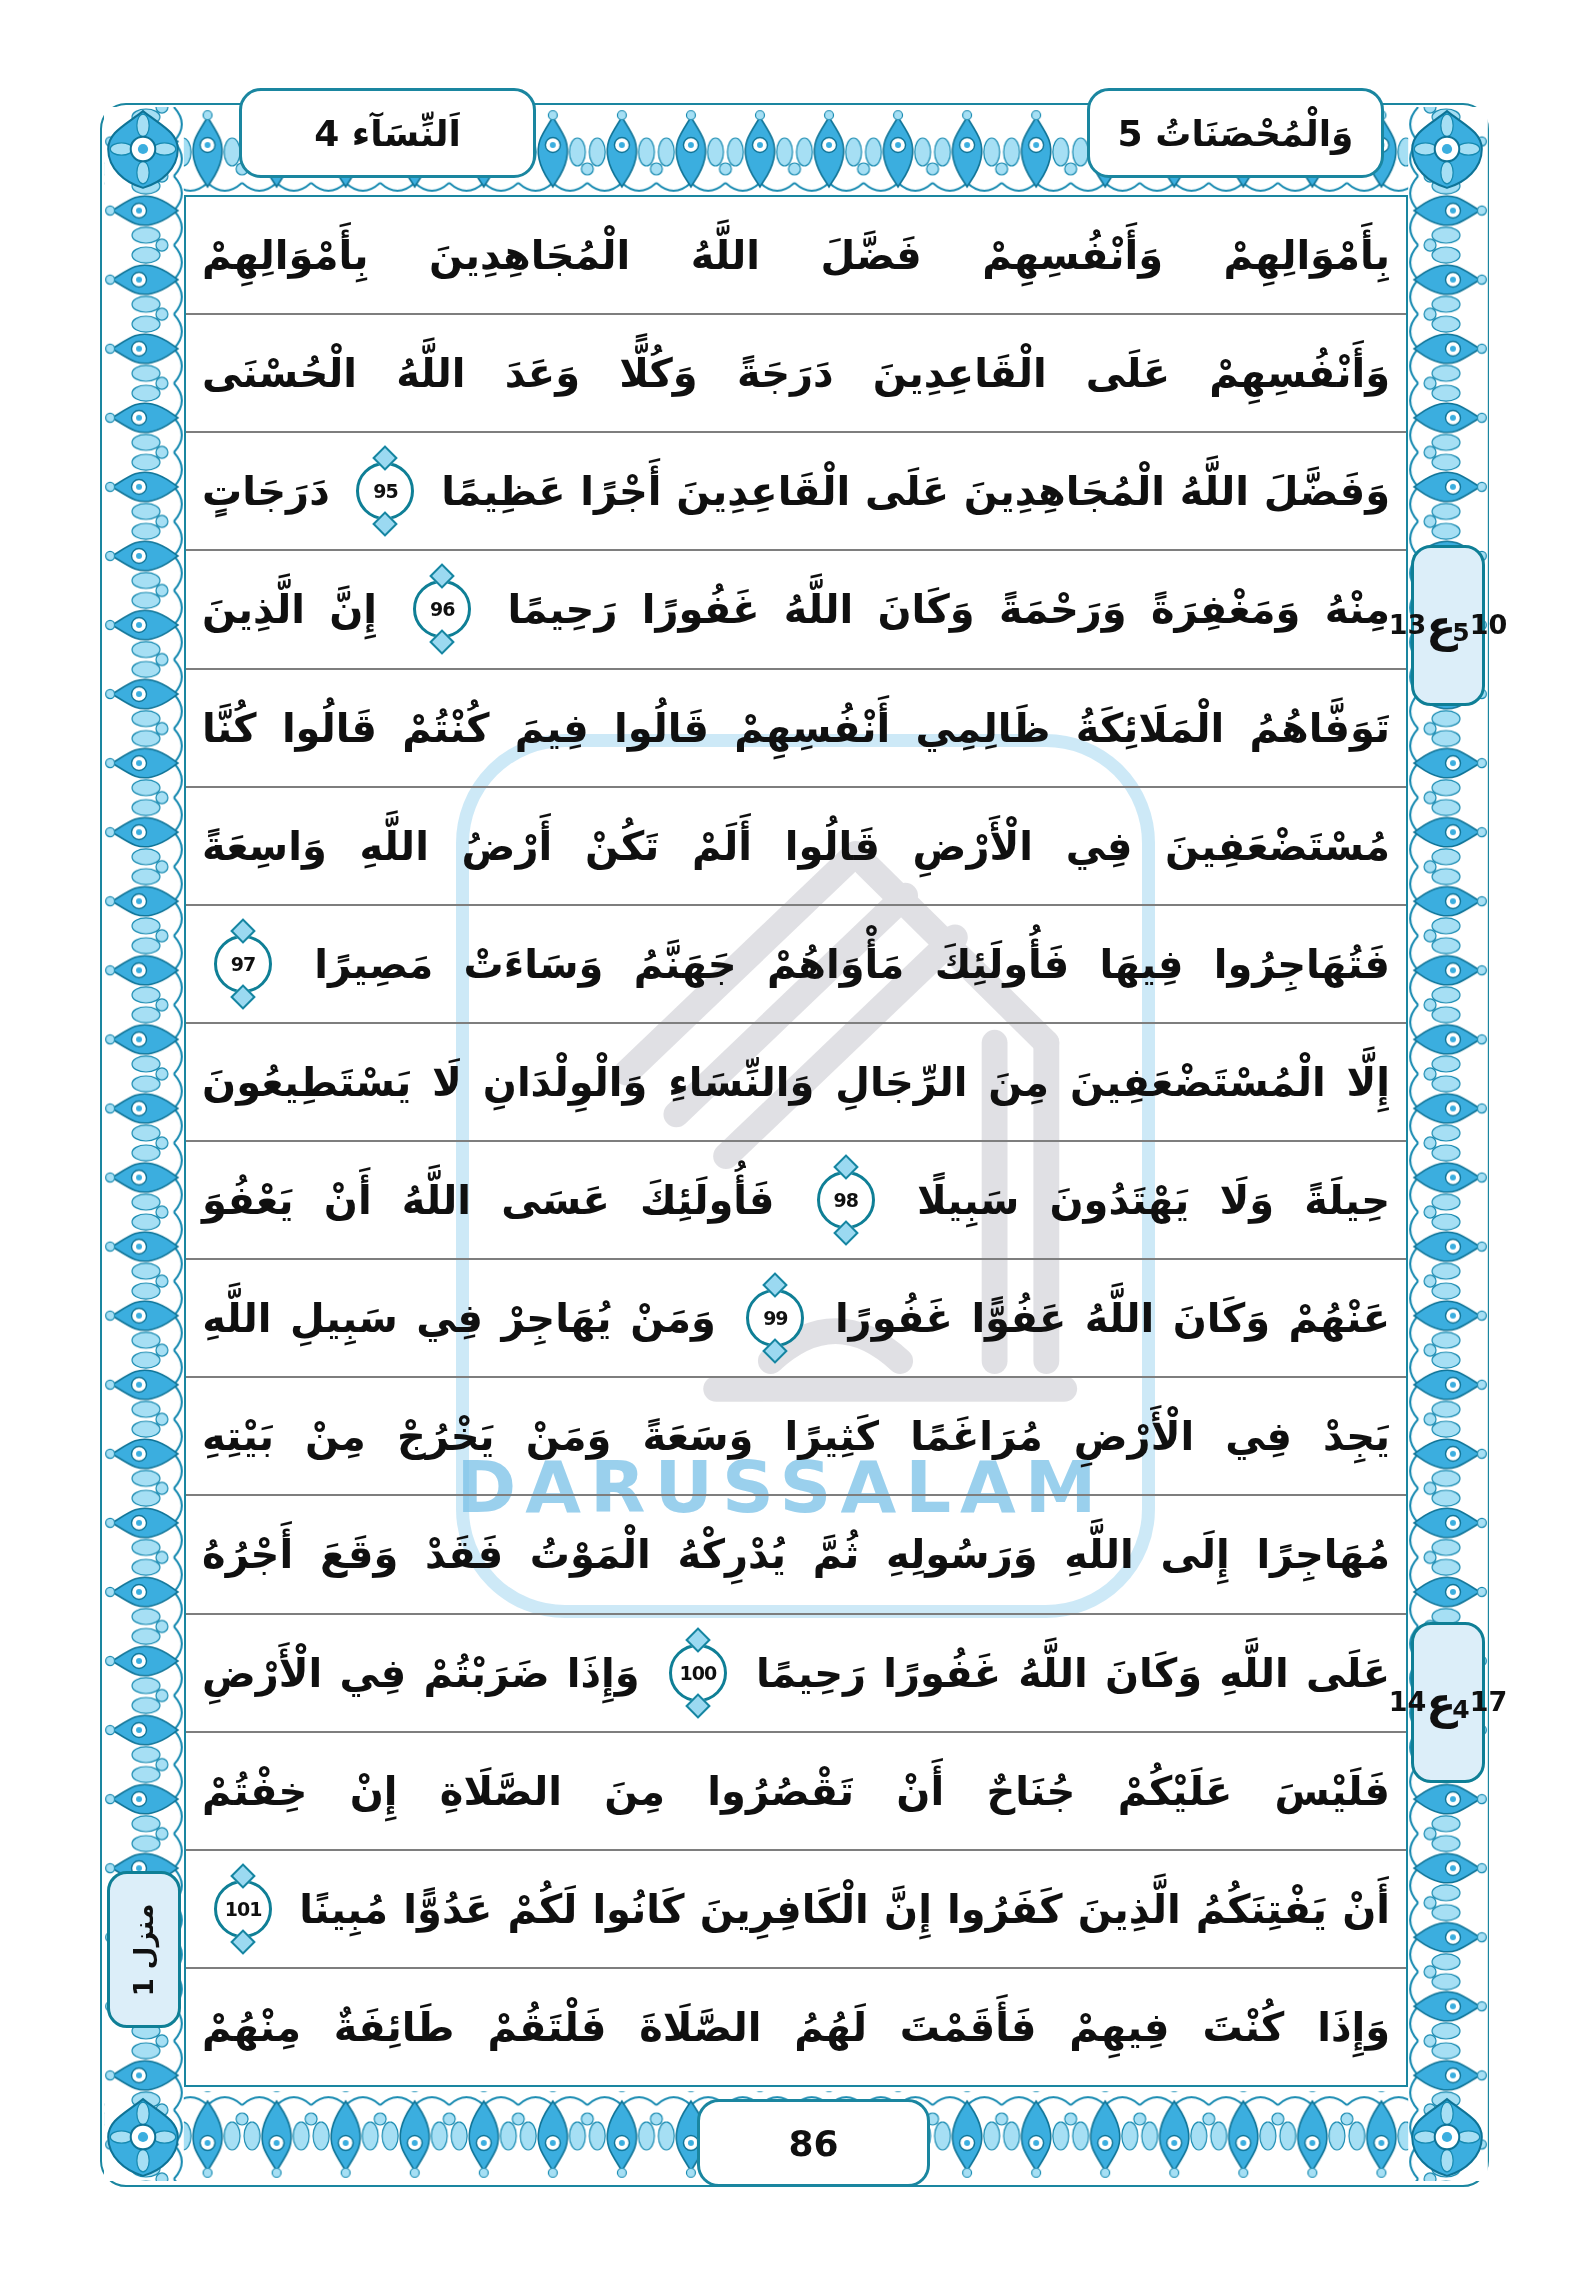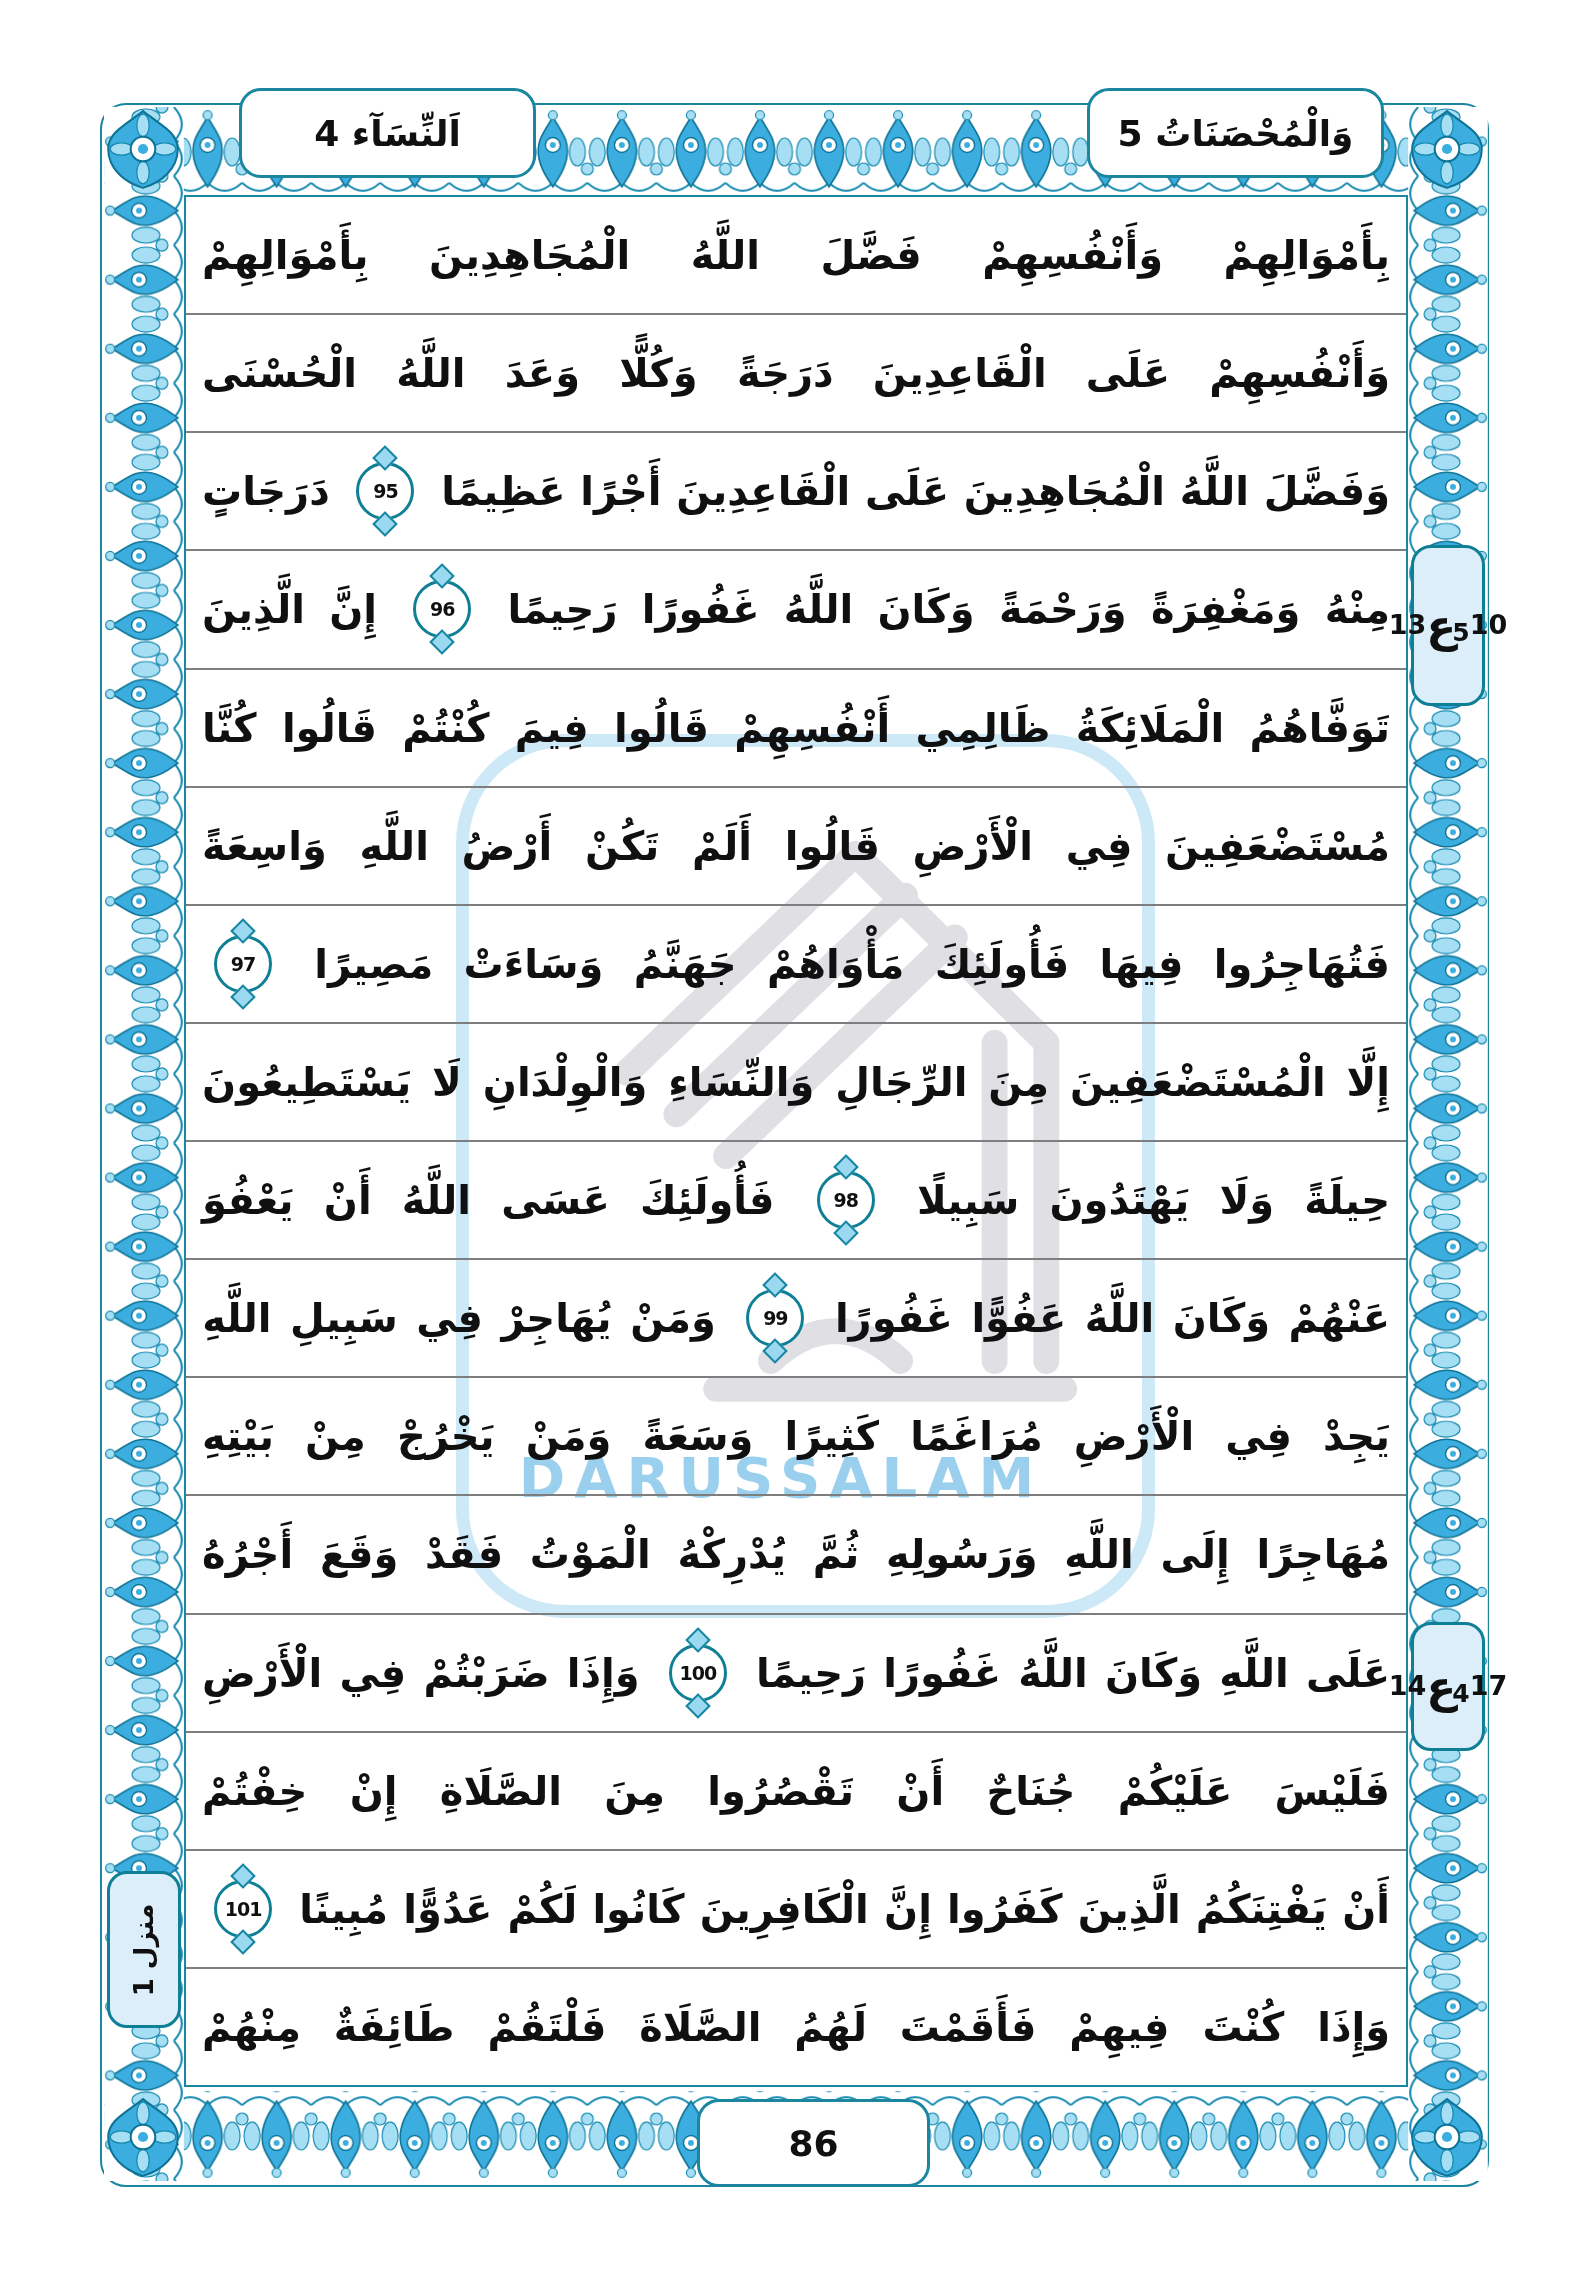--- a/index.html
+++ b/index.html
@@ -53,40 +53,40 @@
   .verse-medallion::before{top:-16px;}
   .verse-medallion::after{bottom:-16px;}
   .vnum{font-size:19px;font-weight:bold;letter-spacing:-1px;}
   
   .ruku-badge{
     position:absolute;left:1411px;width:74px;background:#DCEEF9;border:3px solid #0F7F96;
     border-radius:20px;display:flex;flex-direction:row;align-items:center;justify-content:center;
     z-index:8;font-weight:bold;line-height:1.05;box-sizing:border-box;
   }
   .ruku-badge-1{top:545px;height:161px;}
-  .ruku-badge-2{top:1622px;height:129px;}
+  .ruku-badge-2{top:1622px;height:161px;}
   .ruku-num{font-size:27px;}
   .ain-row{display:flex;align-items:center;margin:-4px 0 -6px 0;}
   .ruku-ain{font-size:44px;font-weight:bold;}
   .ruku-count{font-size:25px;margin:14px 0 0 -4px;}
   .manzil-badge{
     position:absolute;left:107px;top:1871px;width:74px;height:157px;background:#DCEEF9;
     border:3px solid #0F7F96;border-radius:20px;display:flex;align-items:center;justify-content:center;
     z-index:8;box-sizing:border-box;
   }
   .manzil-inner{transform:rotate(-90deg);font-size:26px;font-weight:bold;white-space:nowrap;direction:rtl;}
   
   .wm-rect{
     position:absolute;left:456px;top:734px;width:673px;height:858px;
     border:13px solid rgba(144,206,238,0.45);border-radius:109px;z-index:3;
   }
   .wm-logo{position:absolute;left:567px;top:744px;z-index:3;opacity:0.45;}
   .wm-text{
     position:absolute;left:418px;top:1445px;width:726px;text-align:center;z-index:3;
-    font-size:56px;font-weight:bold;letter-spacing:9px;color:rgba(126,195,232,0.78);
+    font-size:72px;font-weight:bold;letter-spacing:9px;color:rgba(126,195,232,0.78);
   }
 </style>
 </head>
 <body>
 
 <svg width="0" height="0" style="position:absolute" aria-hidden="true">
   <defs>
     <pattern id="patH" width="69.4" height="86" patternUnits="userSpaceOnUse">
       <rect width="69.4" height="86" fill="#ffffff"></rect>
       <path d="M0,76 Q17.3,92 34.7,76 Q52,92 69.4,76" fill="none" stroke="#1589B0" stroke-width="2"></path>

